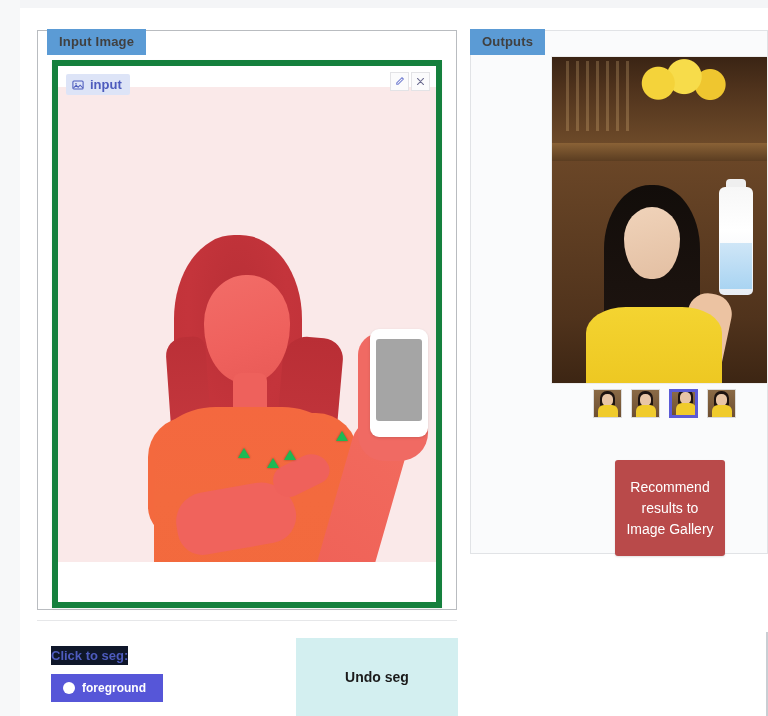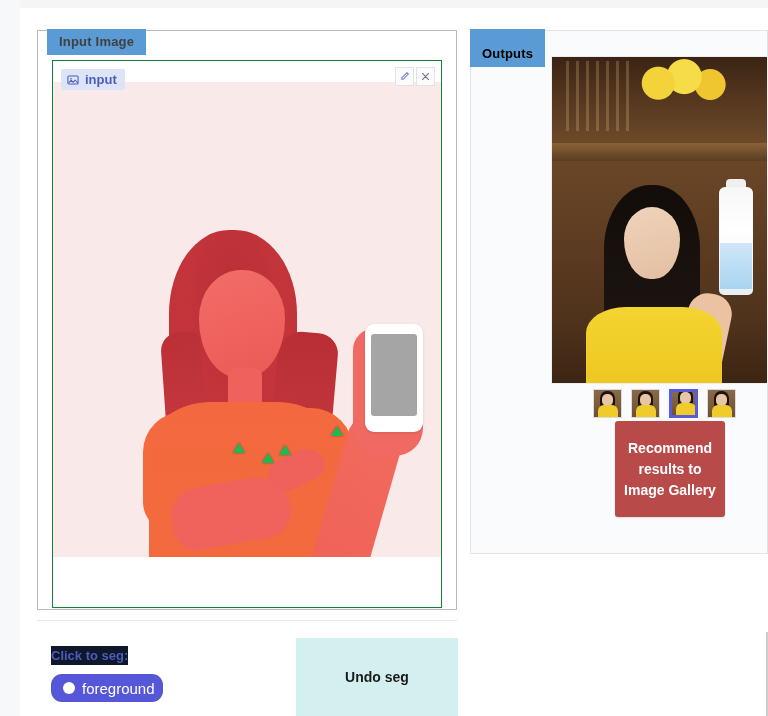--- a/index.html
+++ b/index.html
@@ -34,32 +34,32 @@
   .tab-input {
     position: absolute; left: 47px; top: 29px;
     background: #5b9bd5; color: #404040;
     font-size: 13px; font-weight: bold;
     padding: 5px 12px 6px 12px;
     letter-spacing: .2px;
     z-index: 4;
   }
   .tab-outputs {
     position: absolute; left: 470px; top: 29px;
-    background: #5b9bd5; color: #000000;
+    background: #5b9bd5; color: #404040;
     font-size: 13px; font-weight: bold;
-    padding: 17px 12px 6px 12px;
+    padding: 5px 12px 6px 12px;
     letter-spacing: .2px;
     z-index: 4;
   }
 
   .image-card {
     position: absolute; left: 52px; top: 60px;
     width: 390px; height: 548px;
     background: #ffffff;
-    border: 1px solid #15803d;
+    border: 6px solid #15803d;
     box-shadow: 0 1px 2px rgba(0,0,0,.06);
     overflow: hidden;
     padding-left: 8px;
   }
   .input-chip {
     position: absolute; left: 8px; top: 8px;
     display: flex; align-items: center; gap: 6px;
     background: #dde4f7; color: #4d5bbd;
     font-size: 13px; font-weight: bold;
     padding: 3px 8px 3px 6px;
@@ -259,26 +259,26 @@
   .thumb .t-head {
     position: absolute; left: 8px; bottom: 11px; width: 11px; height: 12px;
     background: #e8c5a6; border-radius: 5px;
   }
   .thumb .t-hair {
     position: absolute; left: 6px; bottom: 10px; width: 15px; height: 16px;
     background: #1d1310; border-radius: 7px 7px 3px 3px;
   }
 
   .recommend-btn {
-    position: absolute; left: 615px; top: 421px;
+    position: absolute; left: 615px; top: 460px;
     width: 110px; height: 96px;
     background: #b94a4a; color: #ffffff;
     border: none; border-radius: 3px;
     font-family: "Liberation Sans", sans-serif;
-    font-size: 14px; font-weight: bold; line-height: 21px;
+    font-size: 14px; font-weight: normal; line-height: 21px;
     text-align: center; cursor: pointer;
     box-shadow: 0 1px 2px rgba(0,0,0,.12);
     display: flex; align-items: center; justify-content: center;
     padding: 0 6px;
   }
 
   
   .divider {
     position: absolute; left: 37px; top: 620px; width: 420px; height: 1px;
     background: #e6e7e9;
@@ -292,22 +292,22 @@
     background: #0f172a; color: #4d5bbd;
     font-size: 13px; font-weight: bold;
     padding: 2px 0;
   }
   .radio-pill {
     position: absolute; left: 51px; top: 674px;
     width: 112px; height: 28px;
     background: #5656d8; color: #ffffff;
     display: flex; align-items: center; gap: 7px;
     padding-left: 12px;
-    font-size: 15px; font-weight: normal;
-    border-radius: 11px; cursor: pointer;
+    font-size: 12px; font-weight: bold;
+    border-radius: 0; cursor: pointer;
   }
   .radio-dot {
     width: 12px; height: 12px; border-radius: 50%;
     background: #ffffff;
   }
   .undo-btn {
     position: absolute; left: 296px; top: 638px;
     width: 162px; height: 78px;
     background: #d3eff0; color: #1b1b1b;
     border: none;

